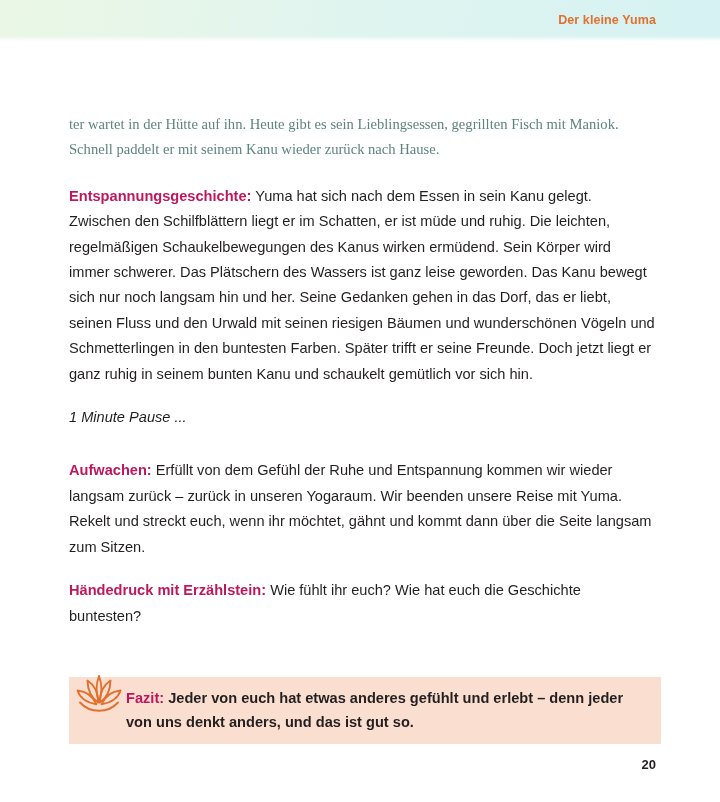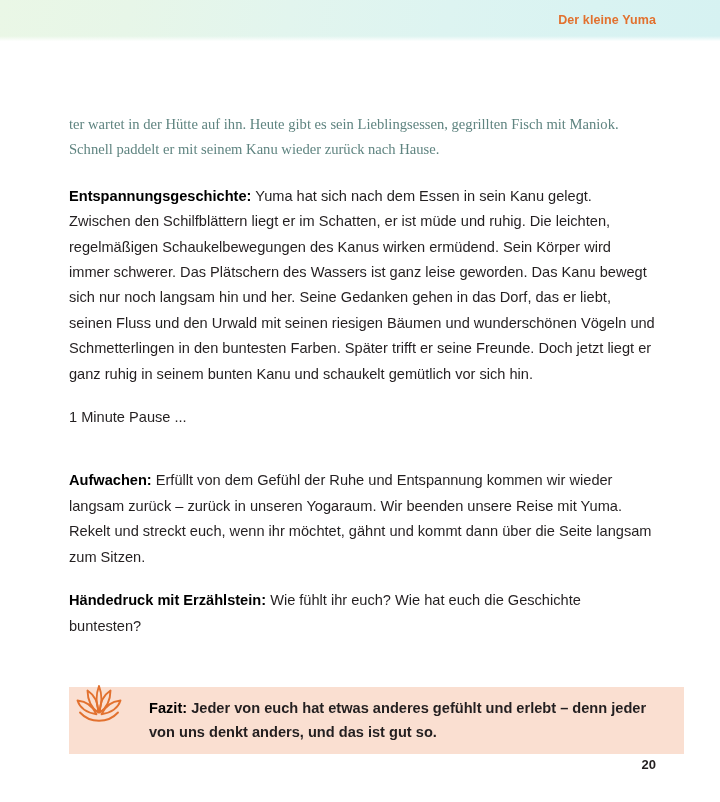--- a/index.html
+++ b/index.html
@@ -68,37 +68,38 @@
     hyphens: manual;
   }
 
   p.intro {
     color: #5f8480;
     margin-bottom: 21px;
     font-family: Liberation Serif, serif;
   }
 
   p.pause {
+    font-style: italic;
     color: #231f20;
-    margin-bottom: 38px;
+    margin-bottom: 28px;
   }
 
   .label {
-    color: #000000;
+    color: #be185d;
     font-weight: bold;
   }
 
   
   .fazit-wrap {
     position: relative;
     margin: 3px 0 20px 0;
   }
   .fazit-box {
     background: #fadfd1;
-    padding: 9px 14px 10px 80px;
+    padding: 9px 14px 10px 57px;
     width: 521px;
     box-sizing: content-box;
     margin-top: 48px;
   }
   .fazit-box p {
     margin: 0;
     font-size: 14.6px;
     line-height: 24px;
     font-weight: bold;
     color: #231f20;

